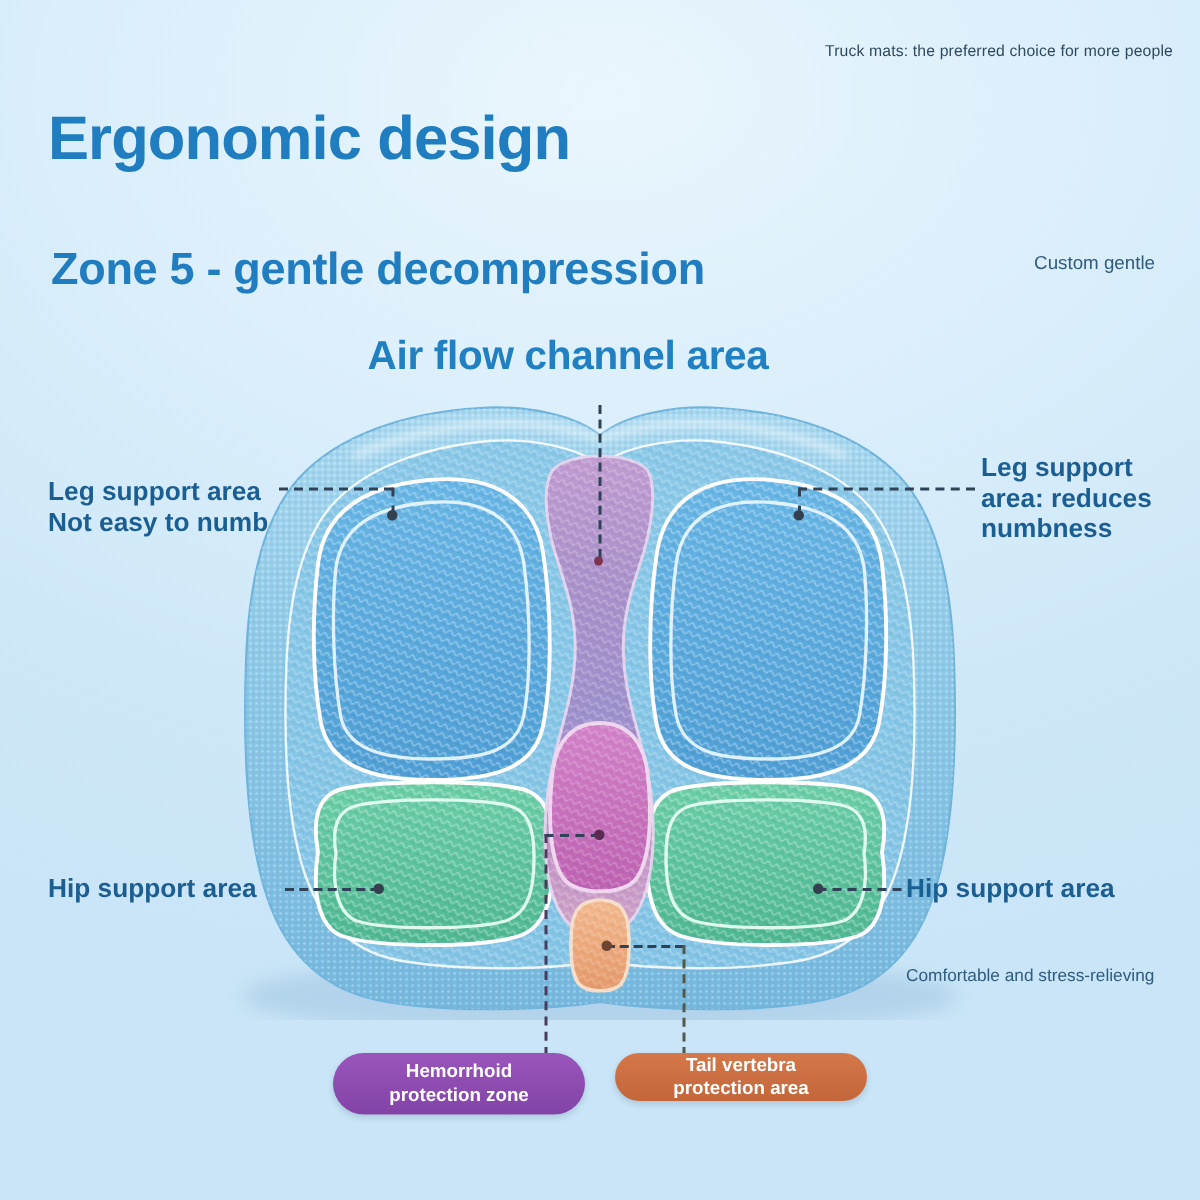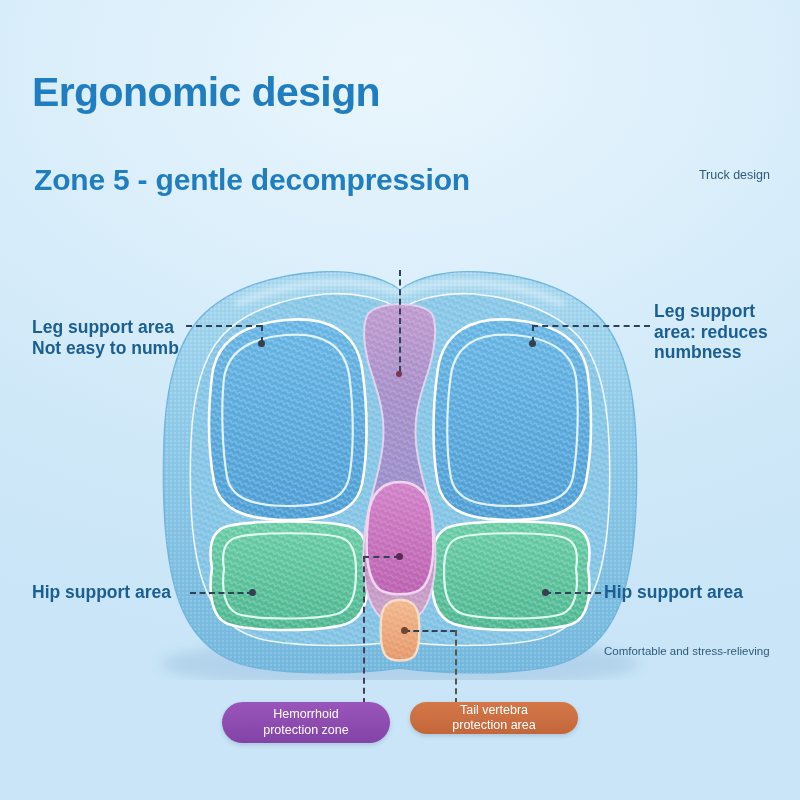--- a/index.html
+++ b/index.html
@@ -98,21 +98,21 @@
     color: #2f5b7d;
     white-space: nowrap;
   }
 
   
   .badge {
     position: absolute;
     border-radius: 30px;
     color: #ffffff;
     font-size: 12.5px;
-    font-weight: 400;
+    font-weight: 700;
     text-align: center;
     line-height: 1.22;
     display: flex;
     align-items: center;
     justify-content: center;
     white-space: pre-line;
     box-shadow: 0 2px 4px rgba(40,60,90,.18);
   }
   .badge-hemorrhoid {
     left: 222px; top: 702px;
@@ -155,25 +155,27 @@
     width: 500px;
     height: 412px;
   }
   #cushion-svg { display: block; width: 500px; height: 412px; }
 </style>
 </head>
 <body>
 
 <div id="page">
 
+  <div class="topline">Truck mats: the preferred choice for more people</div>
 
   <div class="h1">Ergonomic design</div>
   <div class="h2">Zone 5 - gentle decompression</div>
-  <div class="custom-design">Truck design</div>
-
+  <div class="custom-design">Custom gentle</div>
+
+  <div class="airflow">Air flow channel area</div>
 
   <div id="cushion-wrap">
     <svg id="cushion-svg" viewBox="0 0 500 412" xmlns="http://www.w3.org/2000/svg">
       <defs>
 
         <pattern id="mesh" width="6" height="6" patternUnits="userSpaceOnUse" patternTransform="rotate(20)">
           <rect width="6" height="6" fill="none"></rect>
           <path d="M0 3 Q1.5 0.6 3 3 T6 3" stroke="rgba(255,255,255,.30)" stroke-width="1.1" fill="none"></path>
           <path d="M0 6 Q1.5 3.6 3 6 T6 6" stroke="rgba(0,0,0,.06)" stroke-width="1" fill="none"></path>
         </pattern>

